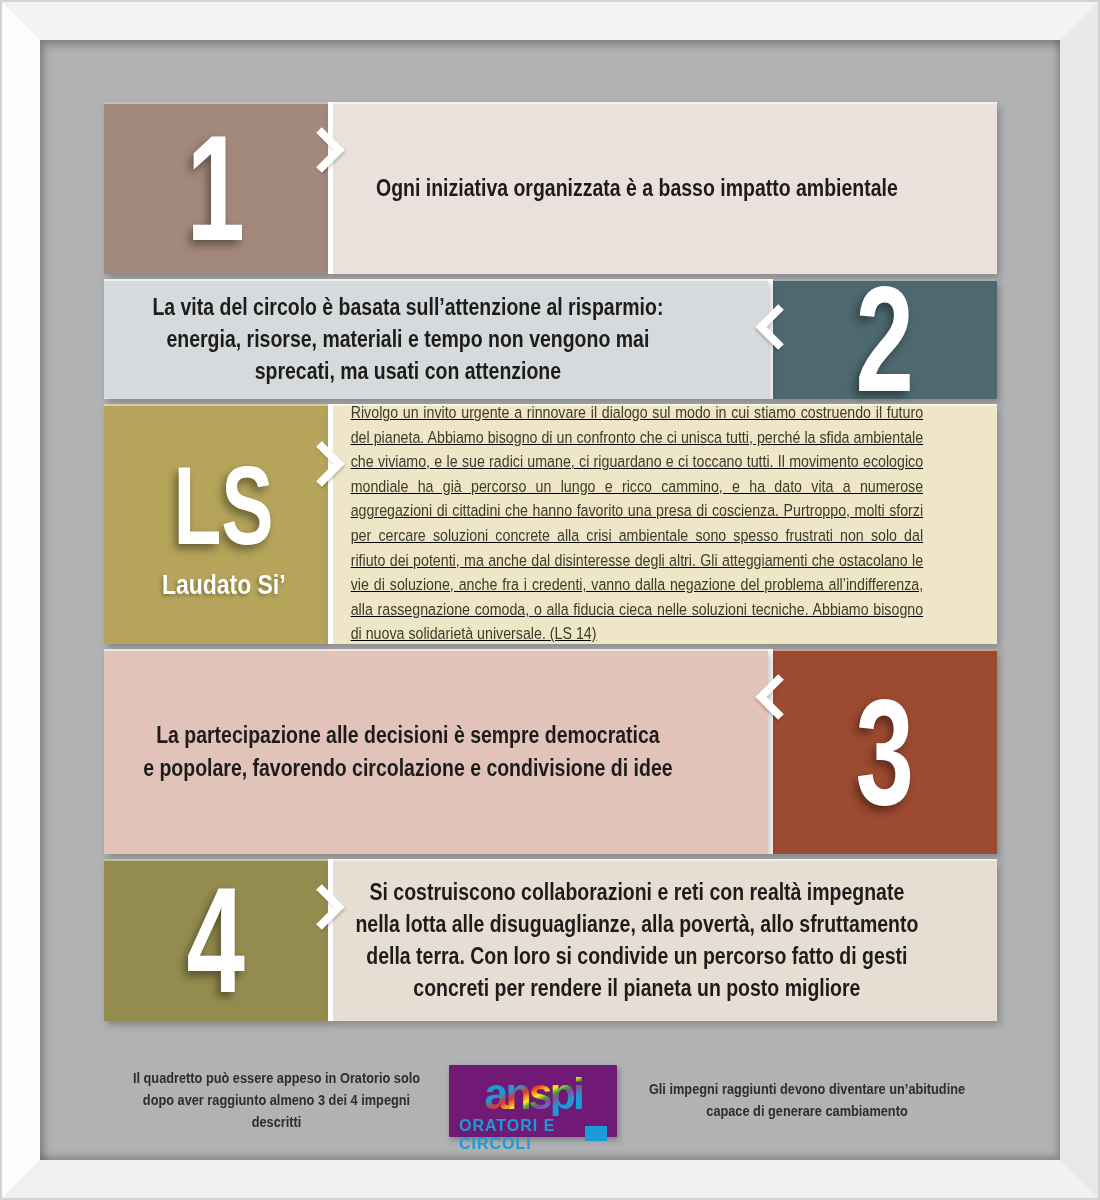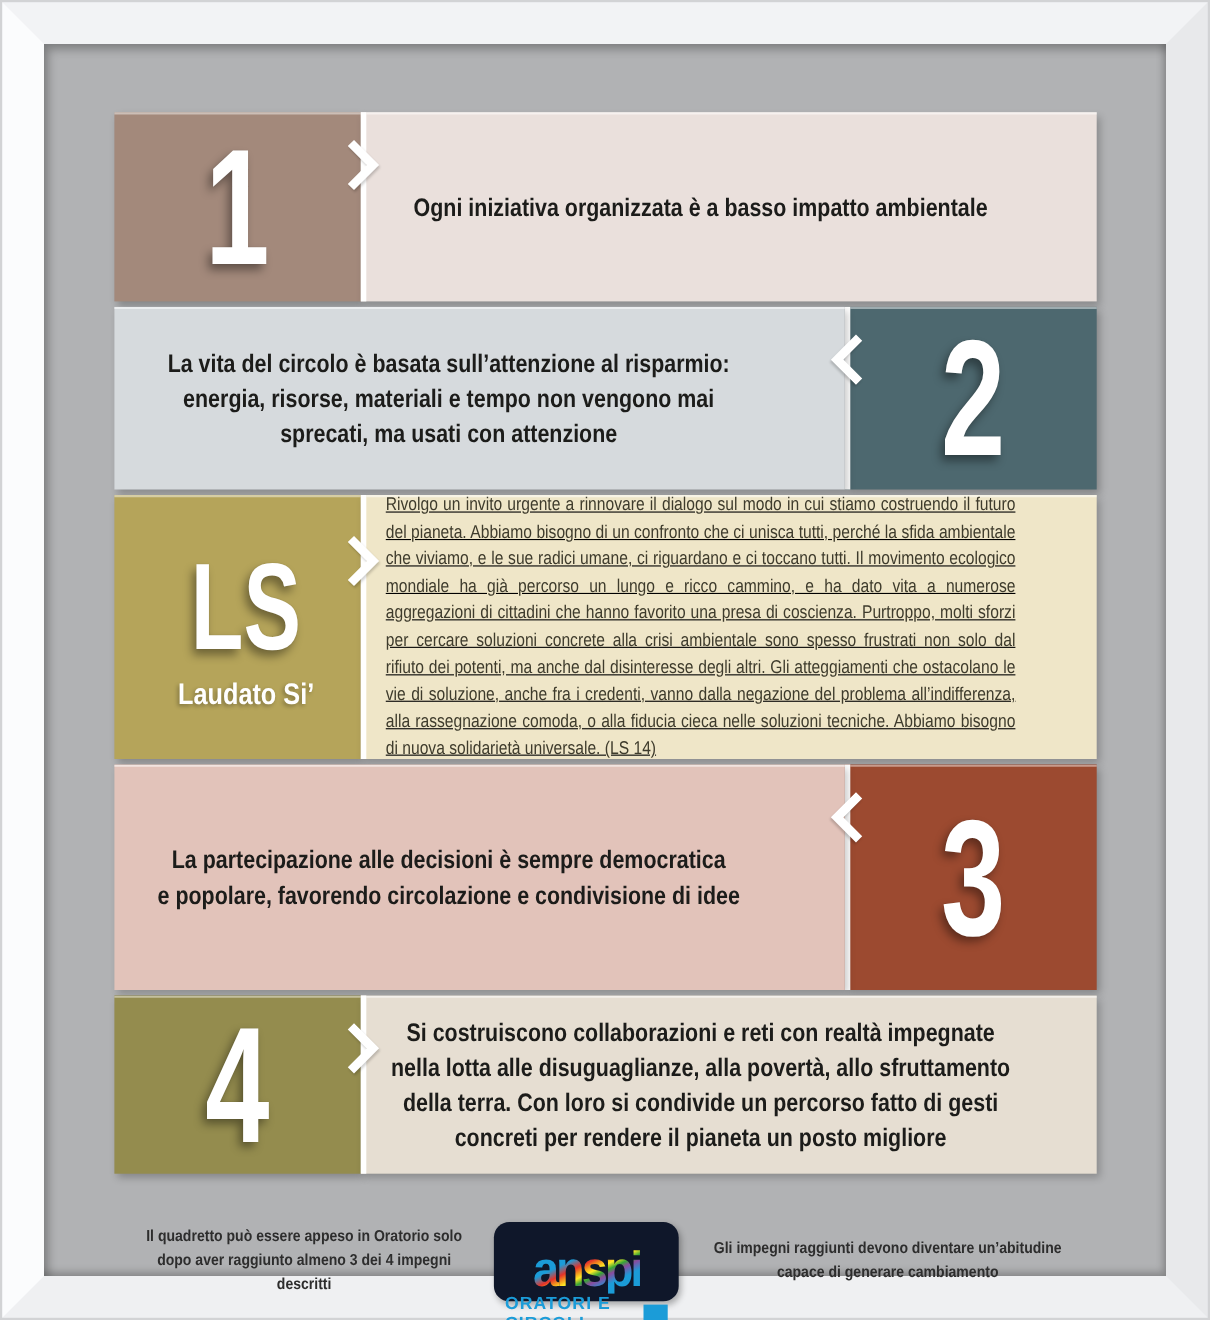--- a/index.html
+++ b/index.html
@@ -21,21 +21,21 @@
   }
   .mat{
     width:100%;height:100%;
     background:#b1b2b4;
     box-shadow: inset 4px 5px 9px rgba(0,0,0,.28), inset -3px -4px 7px rgba(0,0,0,.20);
     padding:62px 63px 0 64px;
   }
 
   .row{display:flex;position:relative;margin-bottom:5px;}
   .h1{height:172px;}
-  .h2{height:166px;justify-content:center;}
+  .h2{height:120px;justify-content:center;}
   .hls{height:240px;}
   .h3{height:205px;}
   .h4{height:162px;}
 
   .num-block{
     width:224px;flex:0 0 auto;
     display:flex;flex-direction:column;align-items:center;justify-content:center;
     box-shadow: inset 0 2px 0 rgba(255,255,255,.45), 3px 4px 7px rgba(0,0,0,.25);
   }
   .num-block.with-div{width:229px;border-left:5px solid #fff;}
@@ -83,24 +83,24 @@
   }
   .footer-note{
     font-weight:700;font-size:14.5px;line-height:1.5;color:#2d2d2d;
     text-align:center;white-space:pre-line;
     transform:scaleX(.88);
   }
   .footer-note.left{width:345px;}
   .footer-note.right{width:380px;}
 
   .logo-card{
-    width:168px;height:72px;background:#0f172a;border-radius:14px;
+    width:168px;height:72px;background:#701a75;border-radius:1px;
     box-shadow:2px 3px 6px rgba(0,0,0,.3);
     position:relative;display:flex;flex-direction:column;align-items:center;
-    padding-top:20px;
+    padding-top:6px;
   }
   .logo-word{
     font-size:45px;font-weight:800;letter-spacing:-3px;line-height:1;
     background:linear-gradient(155deg,#1b9cd8 0%,#1b9cd8 34%,#e63329 44%,#f39a1e 50%,#ffe927 55%,#36a635 61%,#8a4a9e 66%,#1b9cd8 76%,#1b9cd8 100%);
     -webkit-background-clip:text;background-clip:text;
     -webkit-text-fill-color:transparent;color:transparent;
     transform:scaleX(.95);
   }
   .logo-bottom{width:100%;display:flex;align-items:center;justify-content:space-between;
     padding:0 10px;margin-top:1px;}

